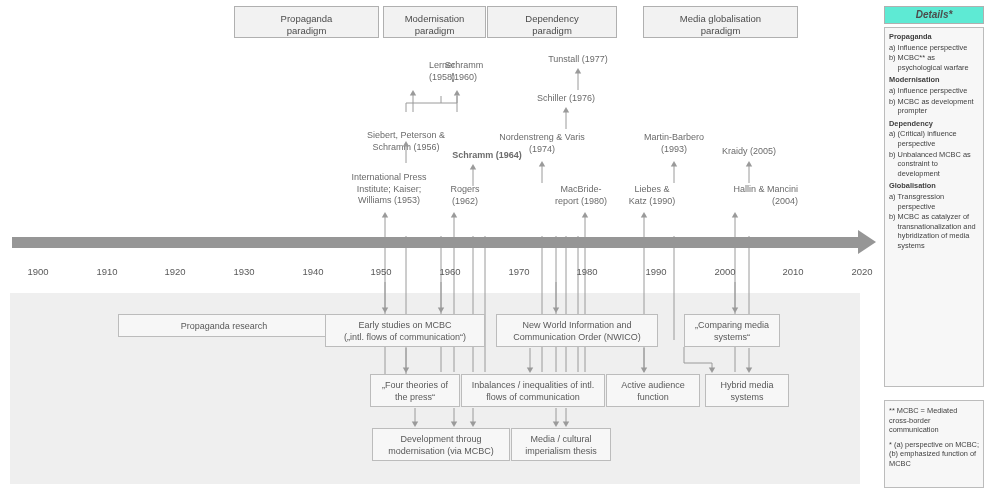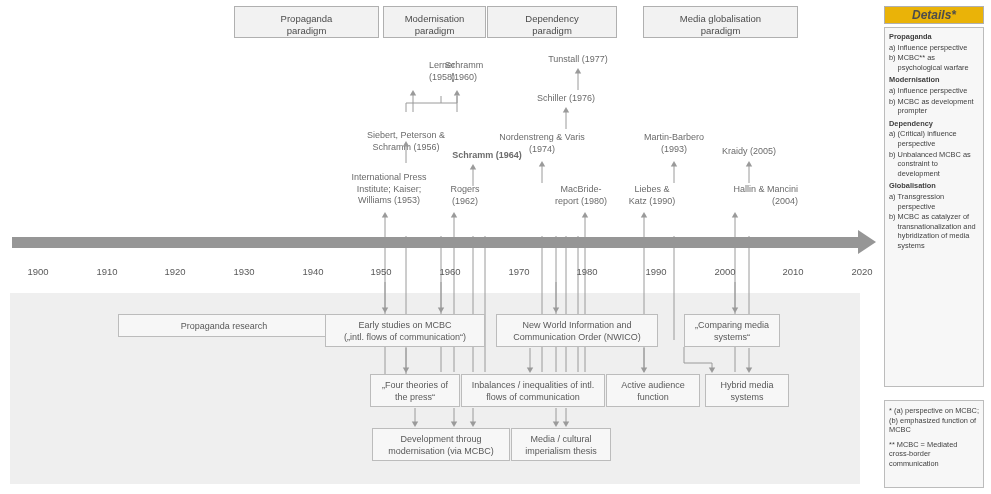--- a/index.html
+++ b/index.html
@@ -91,24 +91,24 @@
     justify-content:center;
     white-space:pre-line;
   }
 
   
   .details-head{
     position:absolute;
     left:884px;top:6px;
     width:100px;height:18px;
     box-sizing:border-box;
-    background:#eab308;
+    background:#5eead4;
     border:1px solid #b0b0b0;
     text-align:center;
-    font-size:12px;
+    font-size:10px;
     font-style:italic;
     font-weight:bold;
     color:#4c4c4c;
     line-height:16px;
   }
   .details-body{
     position:absolute;
     left:884px;top:27px;
     width:100px;height:360px;
     box-sizing:border-box;
@@ -352,17 +352,17 @@
       <div class="d-i">
         <span class="k">a)</span>
         <span class="t">Transgression perspective</span>
       </div>
       <div class="d-i">
         <span class="k">b)</span>
         <span class="t">MCBC as catalyzer of transnationalization and hybridization of media systems</span>
       </div>
     </div>
   <div class="details-foot" id="details-foot">
+      <div class="d-f">** MCBC = Mediated cross-border communication</div>
       <div class="d-f">* (a) perspective on MCBC; (b) emphasized function of MCBC</div>
-      <div class="d-f">** MCBC = Mediated cross-border communication</div>
     </div>
 
 </div>
 
 </body></html>

